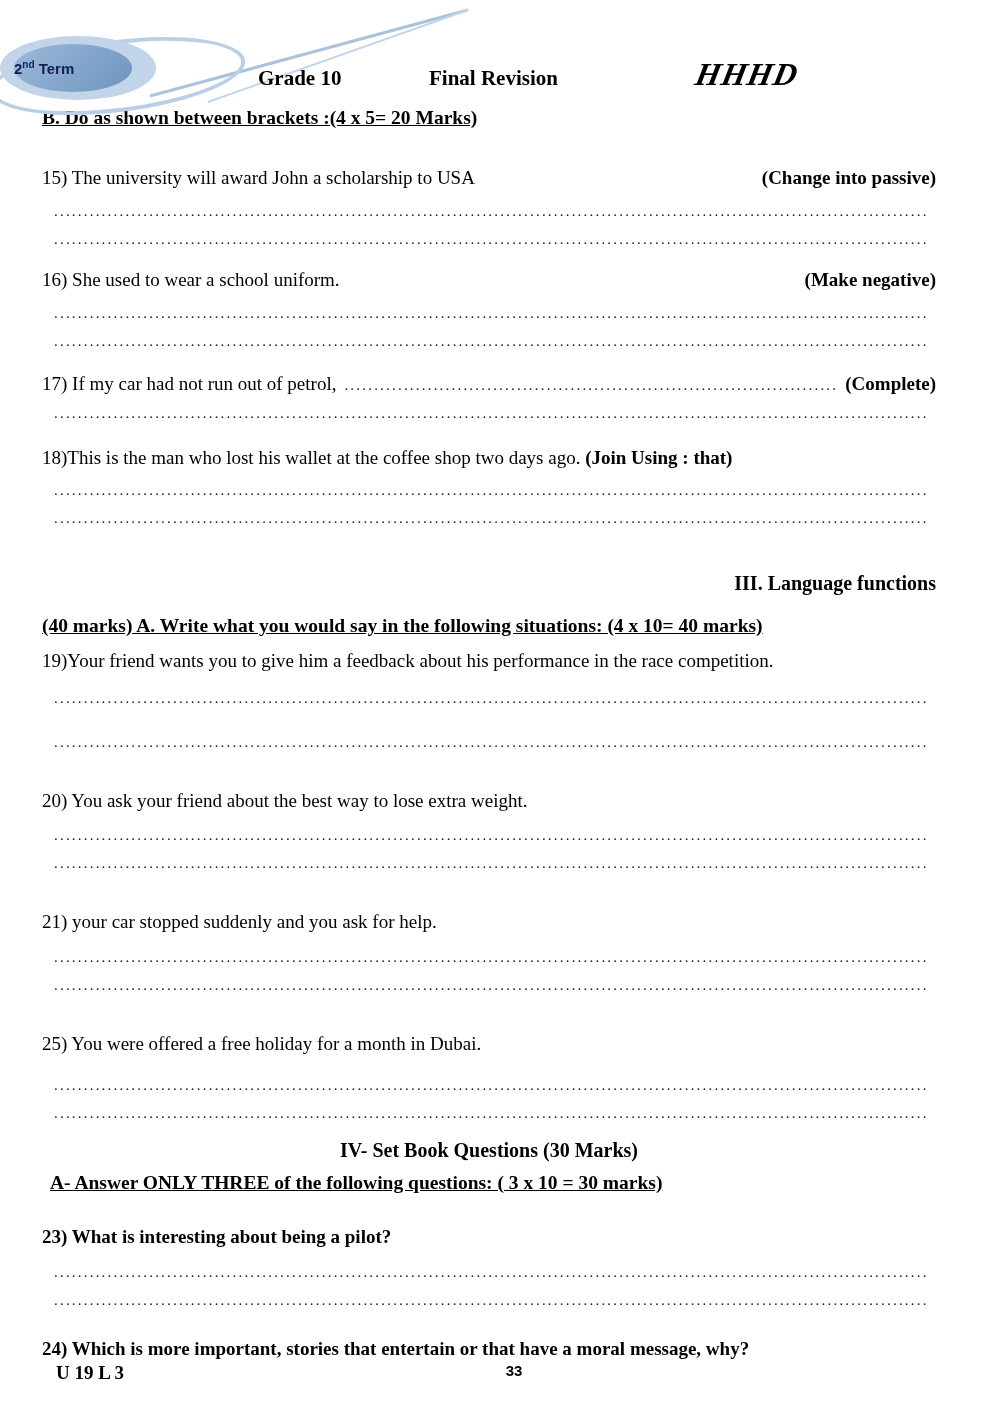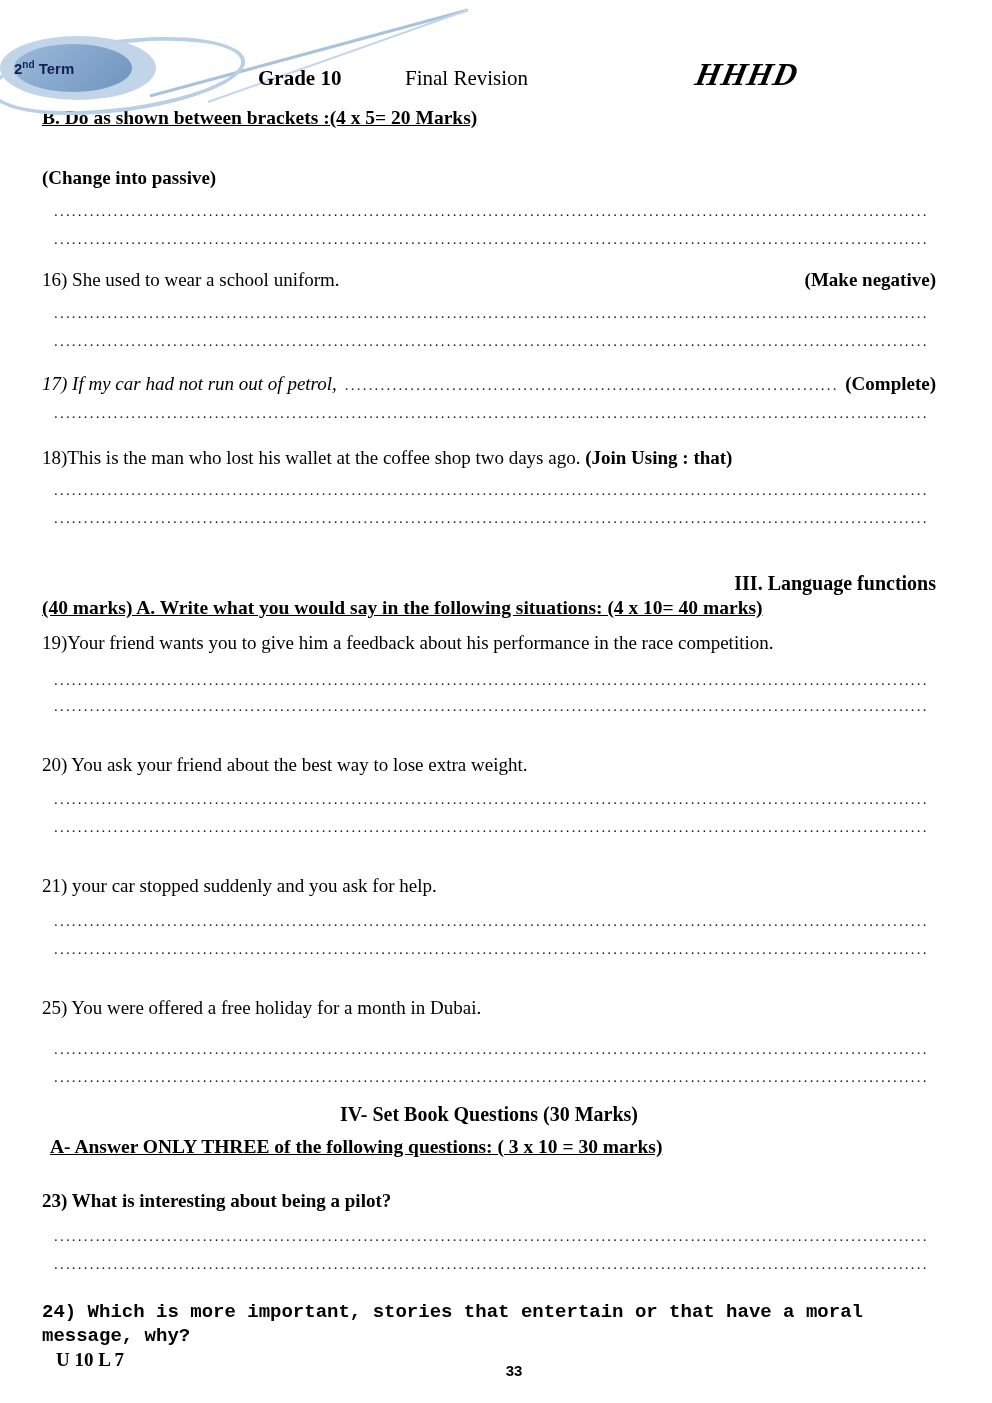--- a/index.html
+++ b/index.html
@@ -36,21 +36,21 @@
   .badge-text {
     font-family:"Liberation Sans",sans-serif;
     font-weight:bold; font-size:15px; color:#131f55;
     white-space:nowrap;
   }
   .badge-text sup { font-size:10px; }
   .decor-svg { position:absolute; left:0; top:0; }
 
   
   .header-grade    { position:absolute; left:258px; top:66px; font-size:21px; font-weight:bold; }
-  .header-title    { position:absolute; left:405px; top:66px; font-size:21px; font-weight:normal; }
+  .header-title    { position:absolute; left:429px; top:66px; font-size:21px; font-weight:bold; }
   .signature {
     position:absolute; left:696px; top:56px;
     font-size:32px; font-weight:bold; font-style:italic;
     transform:skewX(-12deg);
     letter-spacing:1px;
   }
 
   
   .content { padding:106px 56px 0 42px; font-size:19px; line-height:1.25; }
 
@@ -80,22 +80,22 @@
   .sub-heading  { font-weight:bold; font-size:19.5px; }
   .sub-heading span { text-decoration:underline; }
 
   .bold-q { font-weight:bold; }
   .q19 { max-width:790px; }
   .q24 { max-width:900px; }
   .ref-line { font-weight:bold; margin-left:14px; }
 
   .mt36 { margin-top:36px; } .mt8 { margin-top:8px; }  .mt2 { margin-top:2px; }
   .mt16 { margin-top:16px; } .mt18 { margin-top:18px; } .mt20 { margin-top:20px; }
-  .mt40 { margin-top:40px;text-align:right; } .mt6 { margin-top:0; }  .mt10 { margin-top:10px; }
-  .mt12 { margin-top:12px; } .mt22 { margin-top:34px; } .mt24 { margin-top:24px;font-family:Liberation Mono, monospace; }
+  .mt40 { margin-top:40px;text-align:right; } .mt6 { margin-top:18px; }  .mt10 { margin-top:10px; }
+  .mt12 { margin-top:12px; } .mt22 { margin-top:34px; } .mt24 { margin-top:24px; }
   .mt30 { margin-top:30px; } .mt4 { margin-top:4px; }
 
   .footer-page {
     position:absolute; bottom:24px; left:18px; width:100%;
     text-align:center; font-size:15px; font-weight:bold;
     font-family:"Liberation Sans",sans-serif;
   }
 </style>
 </head>
 <body>
@@ -112,34 +112,35 @@
 
 <div class="header-grade">Grade 10</div>
 <div class="header-title">Final Revision</div>
 <div class="signature">HHHD</div>
 
 <div class="content">
 
   <div class="sec-heading">B. Do as shown between brackets :(4 x 5= 20 Marks)</div>
 
   <div class="q-row mt36">
+    <span class="q-text">15) The university will award John a scholarship to USA</span>
     <span class="bracket">(Change into passive)</span>
   </div>
   <div class="dots mt8">................................................................................................................................................................................................................................................................................................................................</div>
   <div class="dots mt2">................................................................................................................................................................................................................................................................................................................................</div>
 
   <div class="q-row mt16">
     <span class="q-text">16) She used to wear a school uniform.</span>
     <span class="bracket">(Make negative)</span>
   </div>
   <div class="dots mt8">................................................................................................................................................................................................................................................................................................................................</div>
   <div class="dots mt2">................................................................................................................................................................................................................................................................................................................................</div>
 
   <div class="q-row mt18">
-    <span class="q-text" style="white-space:nowrap;font-style:italic;">17) If my car had not run out of petrol,</span>
+    <span class="q-text" style="white-space:nowrap;">17) If my car had not run out of petrol,</span>
     <span class="dots-inline dots-fill">................................................................................................................................................................................................................................................................................................................................</span>
     <span class="bracket">(Complete)</span>
   </div>
   <div class="dots mt4">................................................................................................................................................................................................................................................................................................................................</div>
 
   <div class="mt20">
     <span class="q-text">18)This is the man who lost his wallet at the coffee shop two days ago.</span>
     <span class="bracket">(Join Using :  that)</span>
   </div>
   <div class="dots mt8">................................................................................................................................................................................................................................................................................................................................</div>
@@ -169,19 +170,19 @@
   <div class="center-title mt12">IV- Set Book Questions (30 Marks)</div>
   <div class="sub-heading mt8" style="margin-left:8px;">
     <span>A- Answer ONLY THREE of the following questions: ( 3 x 10 = 30 marks)</span>
   </div>
 
   <div class="bold-q mt30">23) What is interesting about being a pilot?</div>
   <div class="dots mt10">................................................................................................................................................................................................................................................................................................................................</div>
   <div class="dots mt2">................................................................................................................................................................................................................................................................................................................................</div>
 
   <div class="bold-q q24 mt24">24) Which is more important, stories that entertain or that have a moral message, why?</div>
-  <div class="ref-line">U 10 L 7</div>
+  <div class="ref-line">U 19 L 3</div>
   <div class="dots mt24">................................................................................................................................................................................................................................................................................................................................</div>
   <div class="dots mt2">................................................................................................................................................................................................................................................................................................................................</div>
 
 </div>
 
 <div class="footer-page">33</div>
 
 </body></html>

